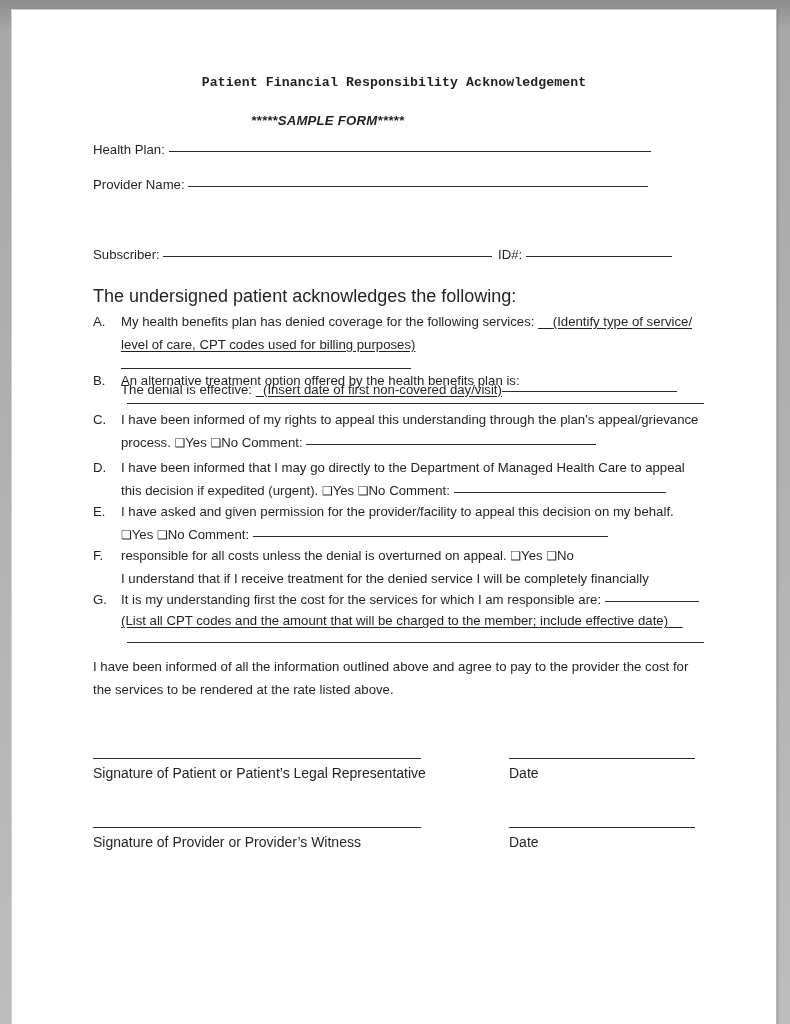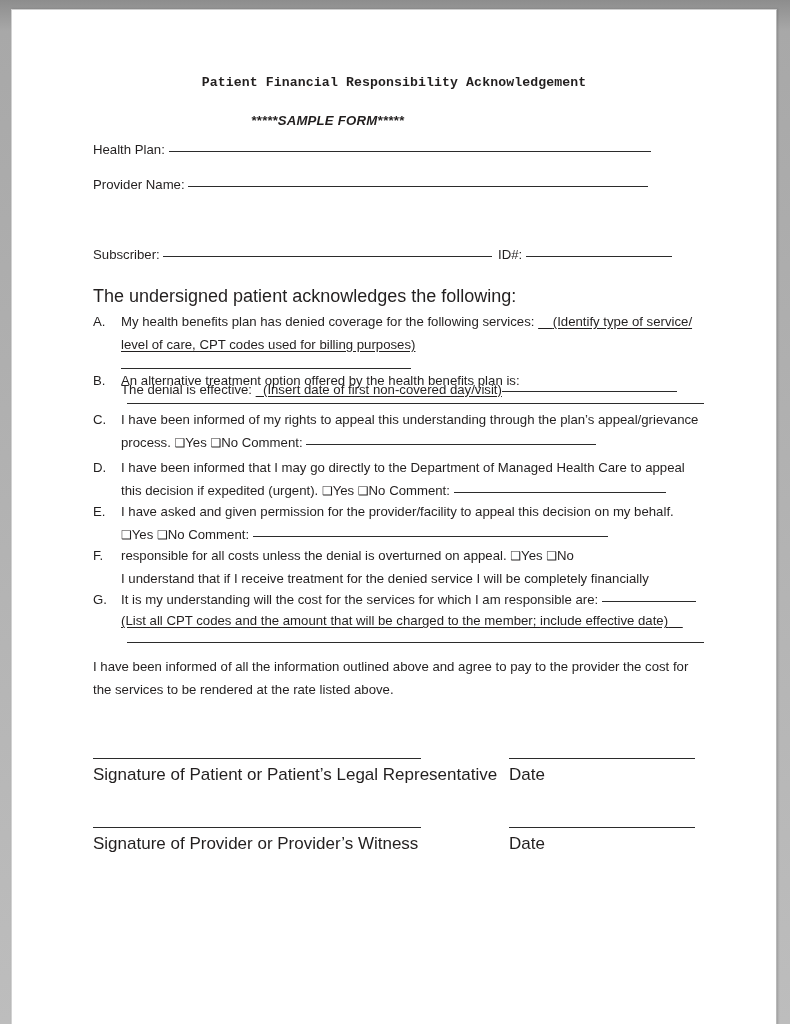--- a/index.html
+++ b/index.html
@@ -122,21 +122,21 @@
   }
 
   
   .sigline {
     position: absolute;
     border-bottom: 1.7px solid #2b2b2b;
     height: 0;
   }
   .sigcap {
     position: absolute;
-    font-size: 17px;
+    font-size: 14px;
     text-align: right;
   }
 
   .footnote {
     position: absolute;
     left: 81px; top: 943px;
     width: 600px;
     font-size: 11.2px;
     font-style: italic;
     line-height: 17px;
@@ -248,21 +248,21 @@
             <span class="cbx">❑</span><span>No</span>
           </div>
           <div>I understand that if I receive treatment for the denied service I will be completely financially</div>
         </div>
       </div>
 
       <div class="clause" style="top:579px;line-height:21px;">
         <span class="mk">G.</span>
         <div class="bd">
           <div>
-            <span>It is my understanding will the cost for the services for which I am responsible are:</span>
+            <span>It is my understanding first the cost for the services for which I am responsible are:</span>
             <span class="fill" style="width:94px;"></span>
           </div>
           <div>
             <span class="u">(List all CPT codes and the amount that will be charged to the member; include effective date)</span><span class="u">&nbsp;&nbsp;&nbsp;&nbsp;</span>
           </div>
         </div>
       </div>
       <div class="hr" style="left:115px; top:632px; width:577px;"></div>
 
       <div class="para">I have been informed of all the information outlined above and agree to pay to the provider the cost for the services to be rendered at the rate listed above.</div>

